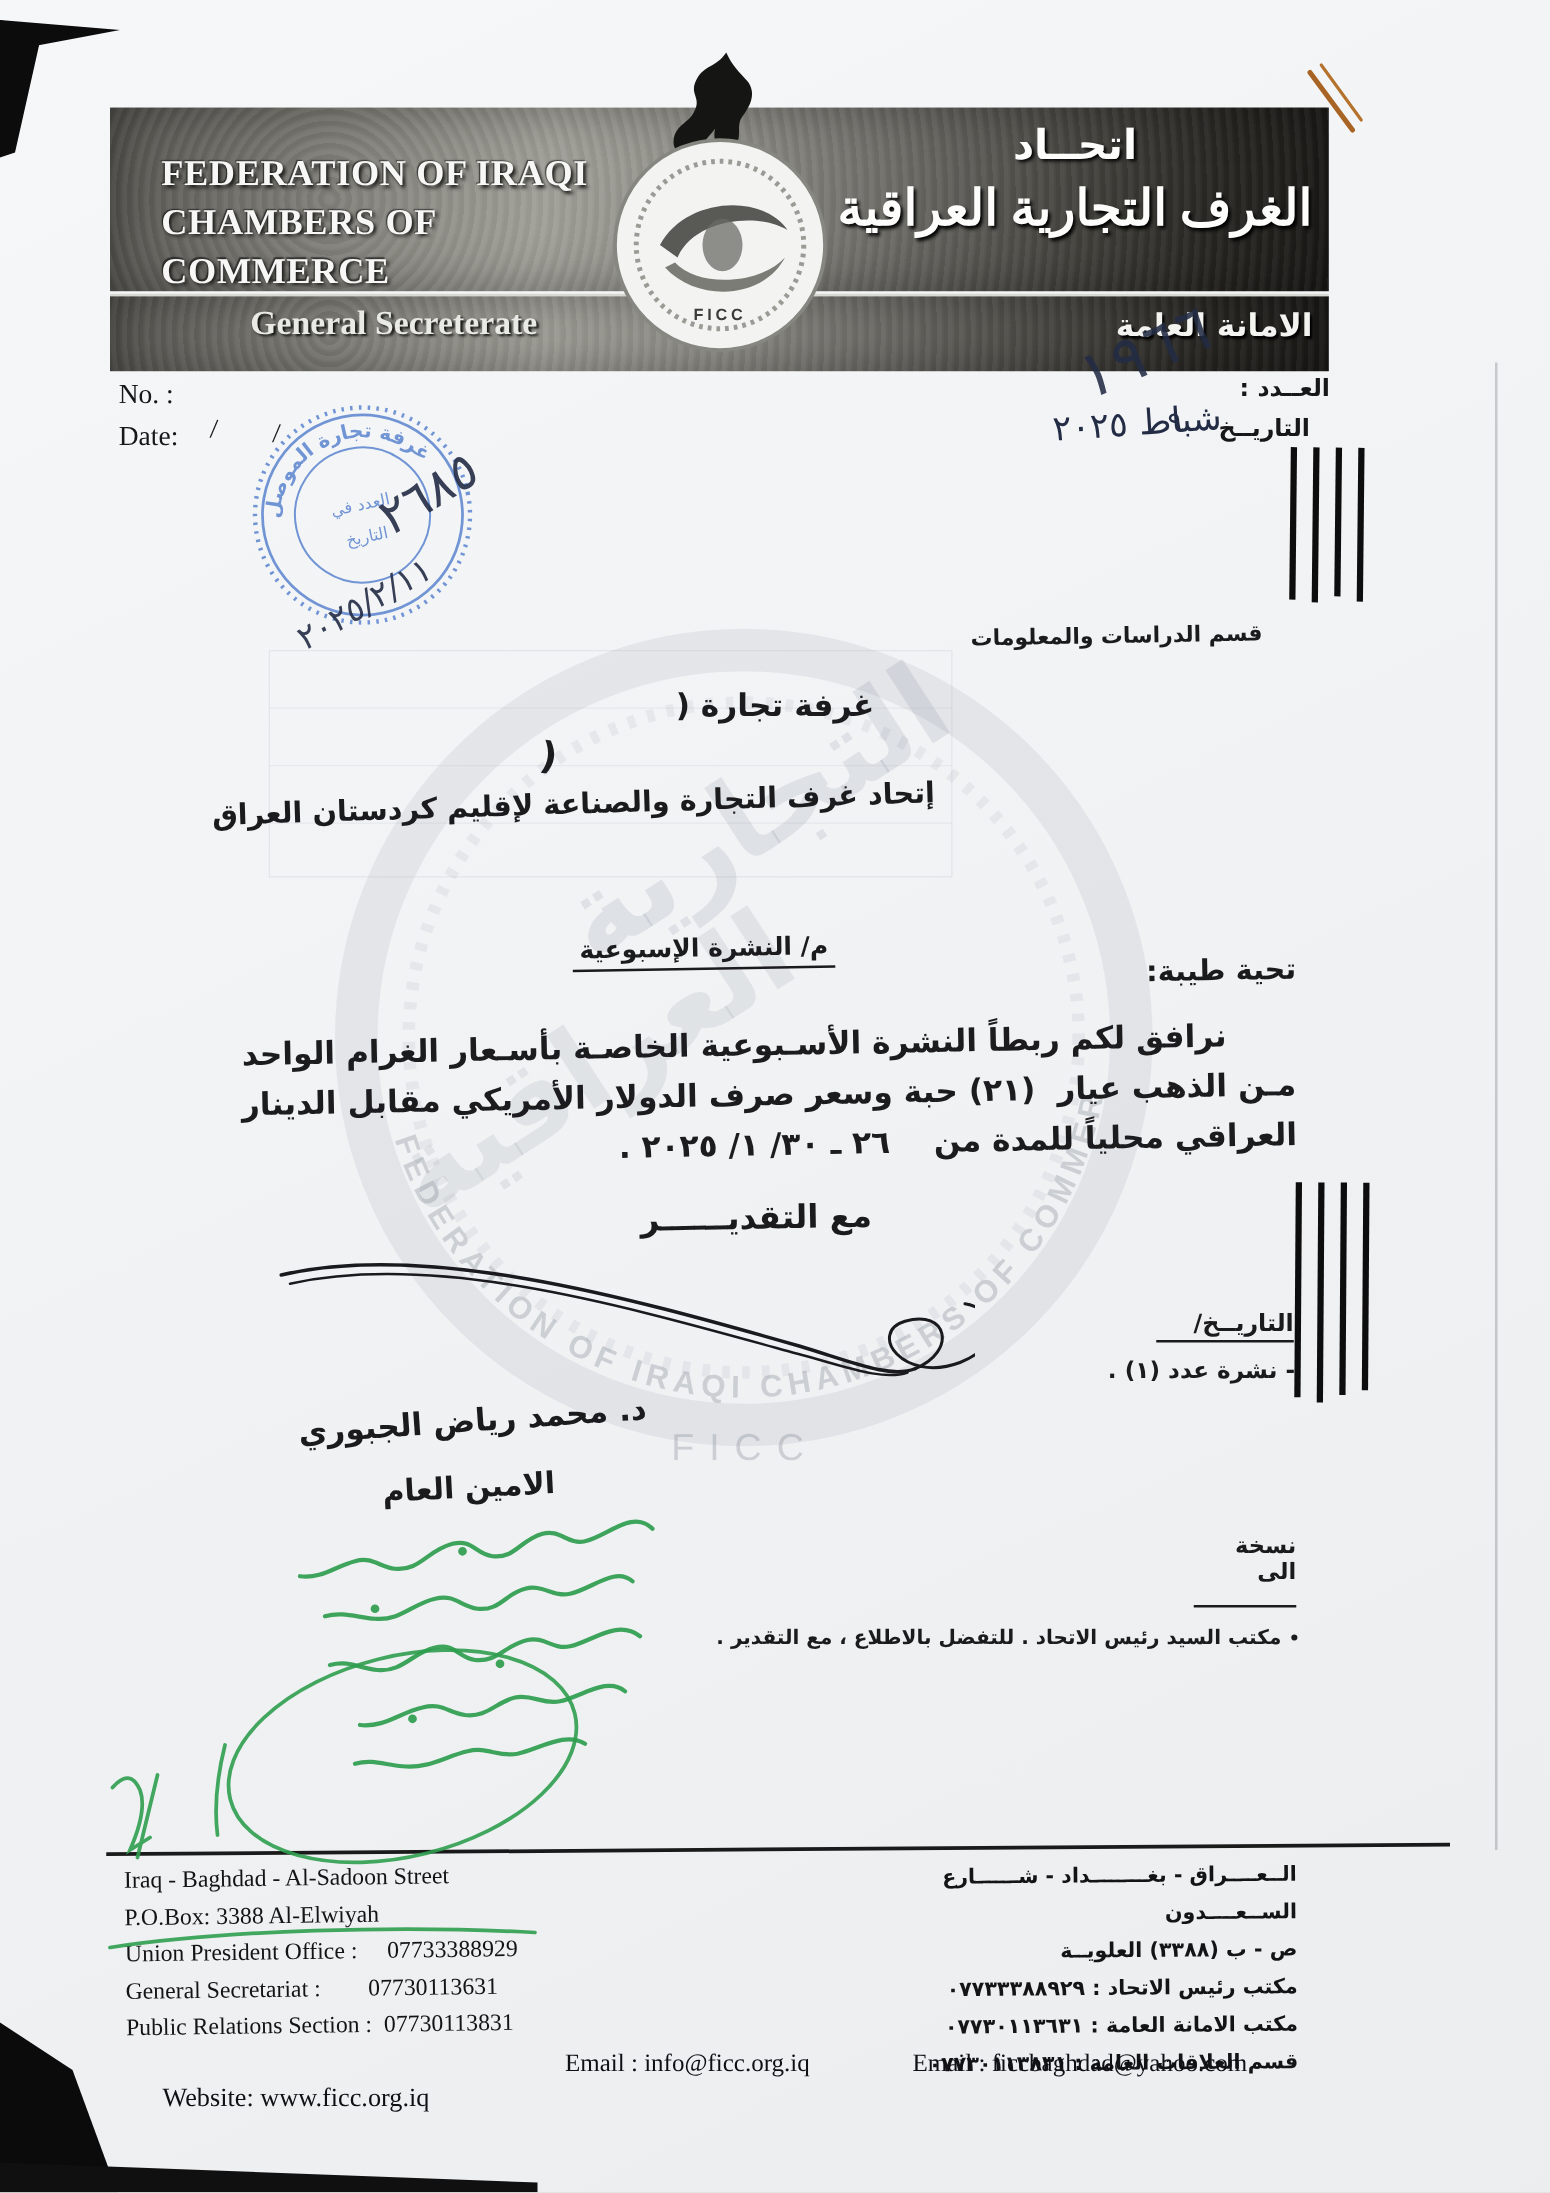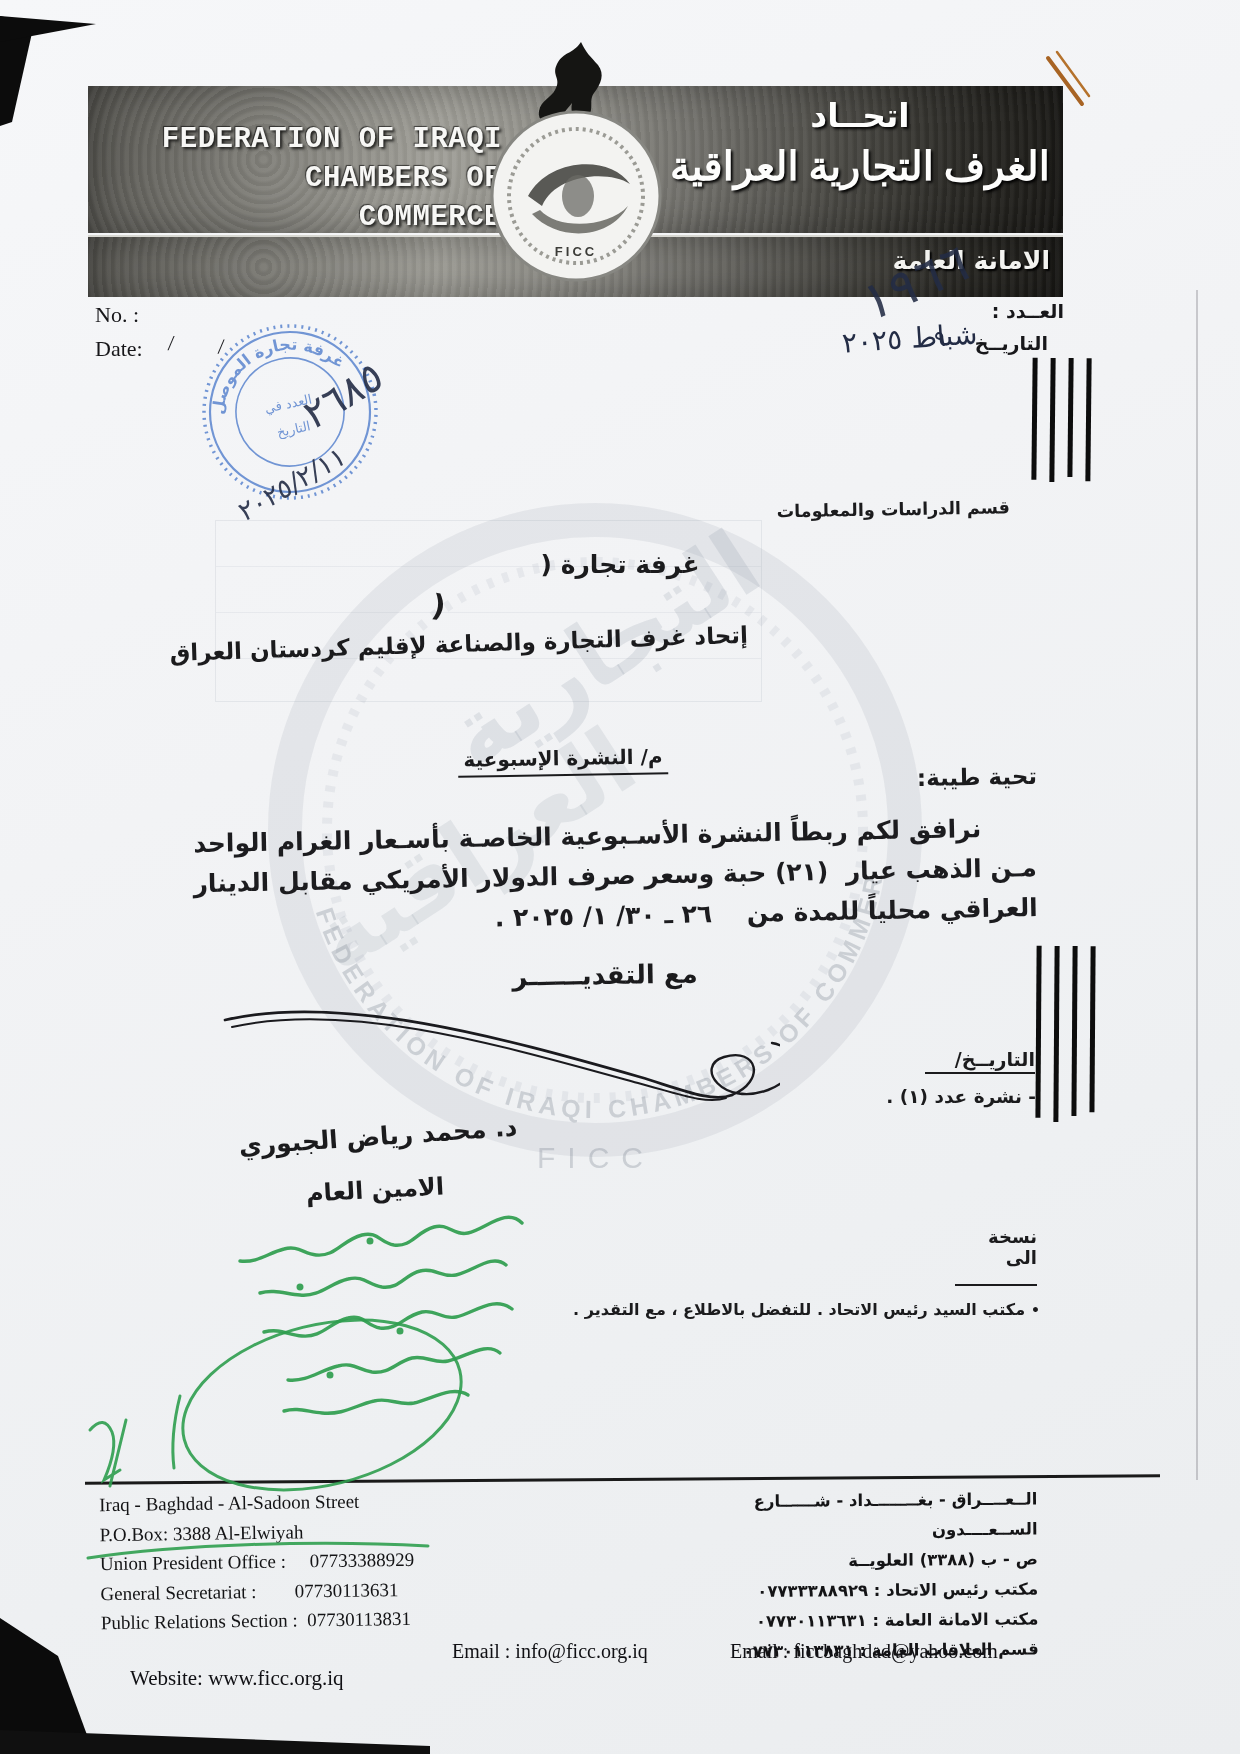--- a/index.html
+++ b/index.html
@@ -17,23 +17,23 @@
   
   .band{
     left:88px;width:975px;
     background:linear-gradient(100deg,#55544f 0%,#7b7a74 16%,#a09f98 36%,#8e8d87 50%,#6e6d68 63%,#45443f 78%,#262521 90%,#1b1a17 100%);
     box-shadow:inset 0 0 40px rgba(0,0,0,.35);
   }
   .band-main{top:86px;height:147px;}
   .band-sub{top:235px;height:60px;border-top:2px solid #d8d8d2;}
   .band-texture{position:absolute;inset:0;opacity:.18;
     background:repeating-radial-gradient(circle at 18% 50%, rgba(255,255,255,.25) 0 3px, rgba(0,0,0,.22) 6px 9px);}
-  .hdr-en{left:152px;top:120px;width:350px;text-align:right;color:#f7f7f5;
+  .hdr-en{left:129px;top:120px;width:350px;text-align:left;color:#f7f7f5;
     font-weight:bold;font-size:29px;line-height:39px;letter-spacing:.5px;
-    font-family:Liberation Mono, monospace;
+    font-family:Liberation Serif, serif;
     text-shadow:2px 2px 3px #1c1c1a,-1px -1px 1px rgba(0,0,0,.6);}
   .hdr-ar{left:665px;top:96px;width:390px;text-align:center;color:#fdfdfc;
     text-shadow:2px 2px 3px #000;}
   .hdr-ar .l1{font-size:33px;font-weight:bold;letter-spacing:2px;}
   .hdr-ar .l2{font-size:40px;font-weight:bold;margin-top:8px;font-family:Liberation Serif, serif;}
   .hdr-sub-en{left:150px;top:243px;width:330px;text-align:center;color:#e9e9e5;
     font-weight:bold;font-size:27px;text-shadow:2px 2px 2px #141412;}
   .hdr-sub-ar{left:760px;top:246px;width:290px;text-align:right;color:#f3f3f0;
     font-weight:bold;font-size:25px;text-shadow:2px 2px 2px #000;}
 
@@ -120,20 +120,21 @@
   <div class="abs hdr-en">
     <div>FEDERATION OF IRAQI</div>
     <div>CHAMBERS OF COMMERCE</div>
   </div>
 
   <div class="abs hdr-ar ar">
     <div class="l1">اتحــاد</div>
     <div class="l2">الغرف التجارية العراقية</div>
   </div>
 
+  <div class="abs hdr-sub-en serif">General Secreterate</div>
   <div class="abs hdr-sub-ar ar">الامانة العامة</div>
 
   <svg class="abs" style="left:526px;top:40px;" width="100" height="92" viewBox="0 0 100 92">
     <path d="M55,2 C46,15 38,11 31,24 C25,36 36,38 29,50 C25,58 15,60 13,71 C11,83 24,89 37,85
              C33,75 41,70 46,63 C43,77 53,83 61,77 C69,71 62,61 68,53 C75,44 79,34 72,25 C65,17 60,13 55,2 Z" fill="#151513"></path>
     <path d="M33,86 q24,9 45,-2" stroke="#151513" stroke-width="4" fill="none"></path>
   </svg>
 
   <svg class="abs" style="left:488px;top:100px;" width="176" height="192" viewBox="0 0 176 192">
     <circle cx="88" cy="96" r="84" fill="#f3f3f1" stroke="#878782" stroke-width="3"></circle>

